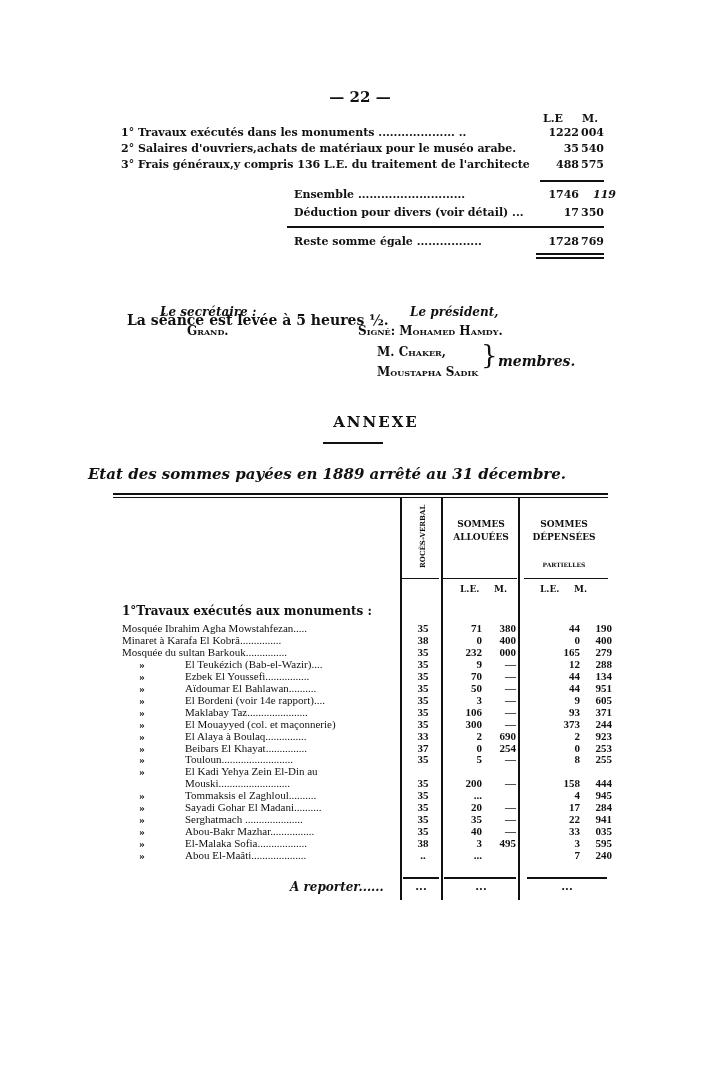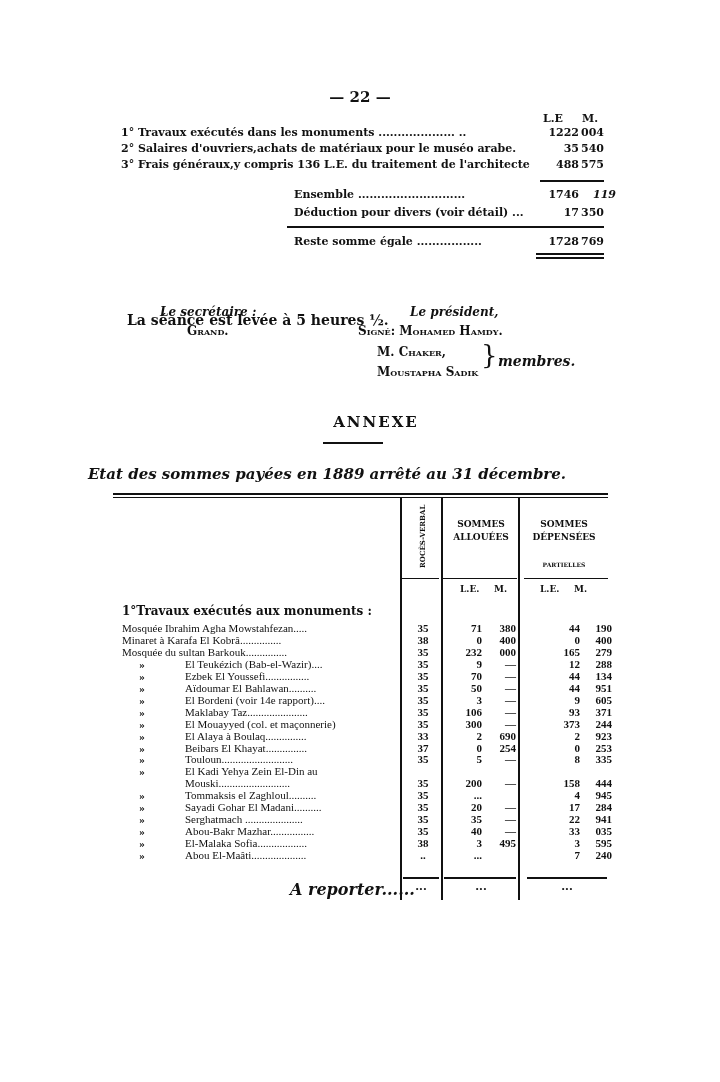--- a/index.html
+++ b/index.html
@@ -225,21 +225,21 @@
       <span class="r-dle">0</span>
       <span class="r-dm">253</span>
     </div>
     <div class="row" style="top: 753.45px;">
       <span class="r-ditto">»</span>
       <span class="r-label indent">Touloun..........................</span>
       <span class="r-pv">35</span>
       <span class="r-ale">5</span>
       <span class="r-am">—</span>
       <span class="r-dle">8</span>
-      <span class="r-dm">335</span>
+      <span class="r-dm">255</span>
     </div>
     <div class="row" style="top: 765.4px;">
       <span class="r-ditto">»</span>
       <span class="r-label indent">El Kadi Yehya Zein El-Din au</span>
       <span class="r-pv"></span>
       <span class="r-ale"></span>
       <span class="r-am"></span>
       <span class="r-dle"></span>
       <span class="r-dm"></span>
     </div>
@@ -305,16 +305,16 @@
       <span class="r-am"></span>
       <span class="r-dle">7</span>
       <span class="r-dm">240</span>
     </div>
   </div>
 
 <div class="rule" style="left:403px; top:877px; width:36px; height:1.5px;"></div>
 <div class="rule" style="left:444px; top:877px; width:72px; height:1.5px;"></div>
 <div class="rule" style="left:527px; top:877px; width:80px; height:1.5px;"></div>
 
-<div class="abs ital bold" style="left:290px; top:880px; font-size:16px;">A reporter......</div>
+<div class="abs ital bold" style="left:290px; top:880px; font-size:12px;">A reporter......</div>
 <div class="abs bold" style="left:408px; top:880px; width:26px; text-align:center; font-size:11px;">...</div>
 <div class="abs bold" style="left:448px; top:880px; width:66px; text-align:center; font-size:11px;">...</div>
 <div class="abs bold" style="left:530px; top:880px; width:74px; text-align:center; font-size:11px;">...</div>
 
 </body></html>

